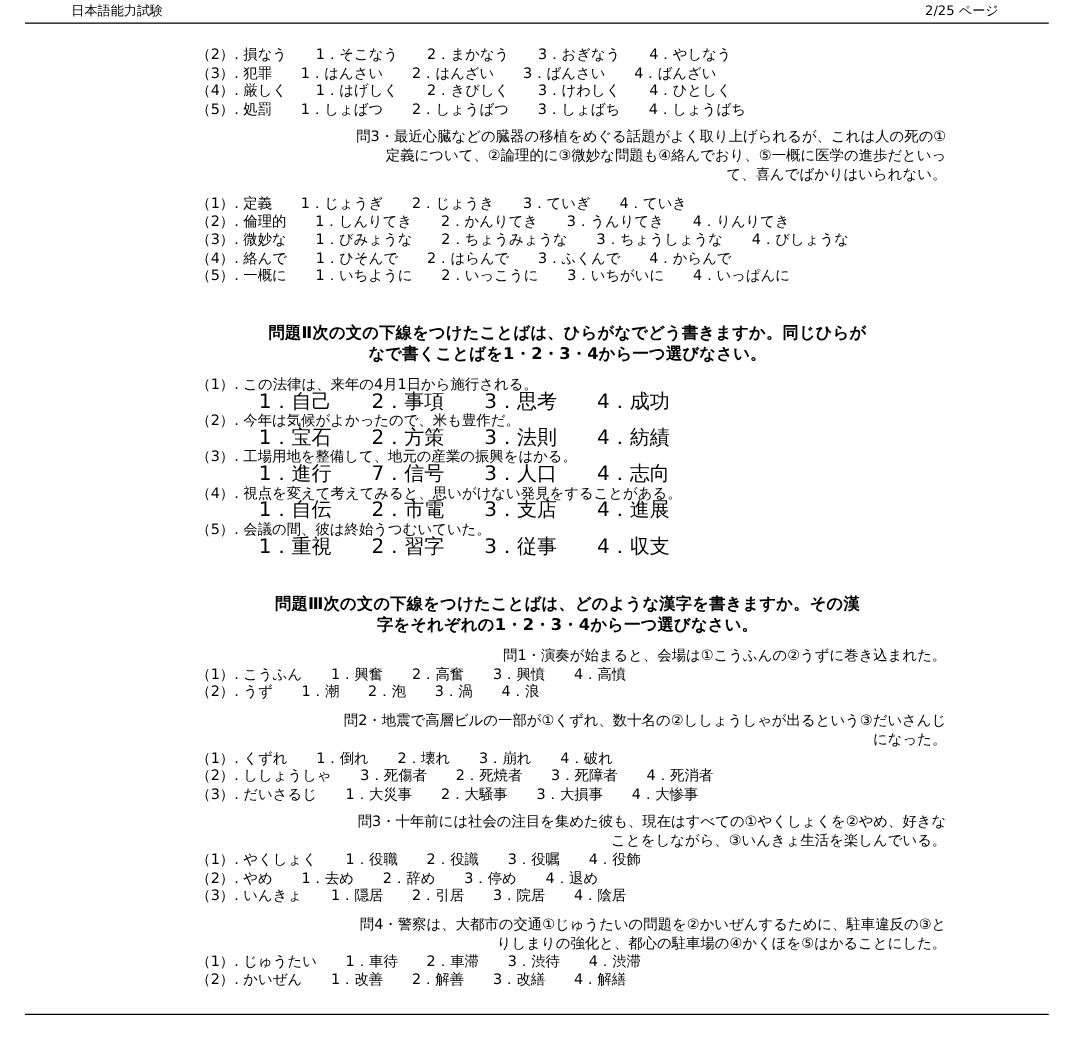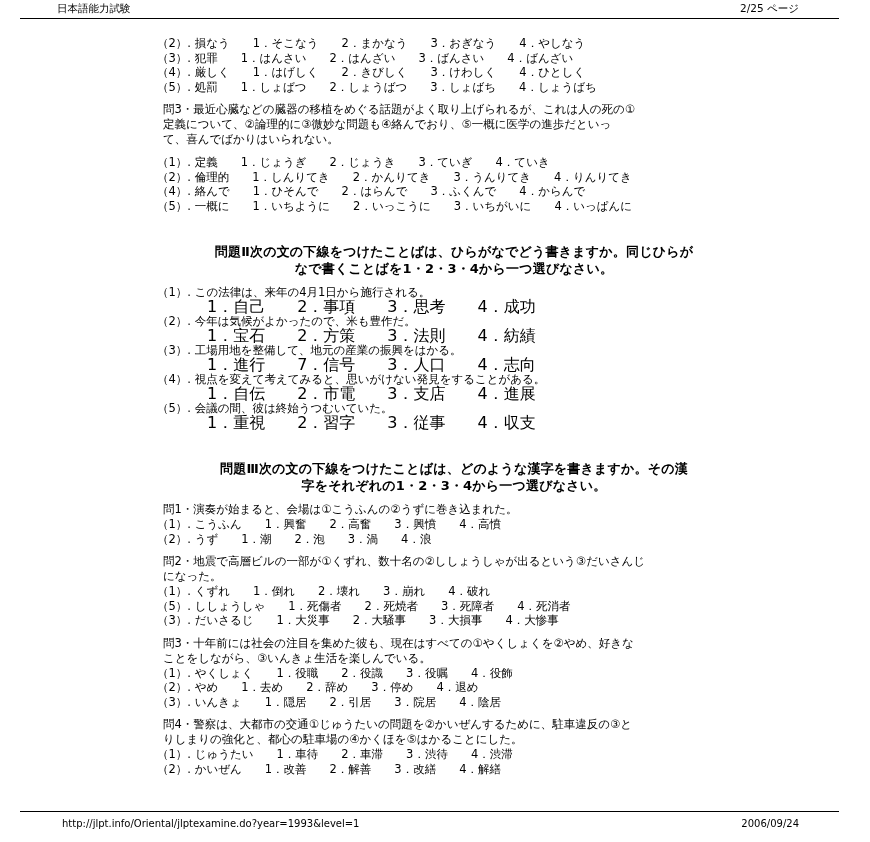--- a/index.html
+++ b/index.html
@@ -107,20 +107,21 @@
     margin: 0;
     letter-spacing: 0.2px;
   }
   .sect2 { margin-left: -6px; text-align: center; }
   .prompt {
     font-size: 11.5px;
     line-height: 15px;
     white-space: pre-wrap;
     margin: 0;
     padding-left: 6px;
+    text-align: right;
   }
 </style>
 </head>
 <body>
 
 <div class="page">
 
   <div class="page-header">
     <span class="hdr-left">日本語能力試験</span>
     <span class="hdr-right">2/25 ページ</span>
@@ -138,20 +139,21 @@
 
     <div class="spacer-sm"></div>
     <div class="prompt">問3・最近心臓などの臓器の移植をめぐる話題がよく取り上げられるが、これは人の死の①
 定義について、②論理的に③微妙な問題も④絡んでおり、⑤一概に医学の進歩だといっ
 て、喜んでばかりはいられない。</div>
     <div class="spacer-sm"></div>
 
     <div>
       <div class="choice-line">（1）. 定義　　1．じょうぎ　　2．じょうき　　3．ていぎ　　4．ていき</div>
       <div class="choice-line">（2）. 倫理的　　1．しんりてき　　2．かんりてき　　3．うんりてき　　4．りんりてき</div>
+      <div class="choice-line">（3）. 微妙な　　1．びみょうな　　2．ちょうみょうな　　3．ちょうしょうな　　4．びしょうな</div>
       <div class="choice-line">（4）. 絡んで　　1．ひそんで　　2．はらんで　　3．ふくんで　　4．からんで</div>
       <div class="choice-line">（5）. 一概に　　1．いちように　　2．いっこうに　　3．いちがいに　　4．いっぱんに</div>
     </div>
 
     <div class="spacer-lg"></div>
 
     <div class="section-head sect2">問題Ⅱ次の文の下線をつけたことばは、ひらがなでどう書きますか。同じひらが
 なで書くことばを1・2・3・4から一つ選びなさい。</div>
     <div class="spacer-sm"></div>
 
@@ -177,21 +179,21 @@
     <div>
       <div class="prompt">問1・演奏が始まると、会場は①こうふんの②うずに巻き込まれた。</div>
       <div class="choice-line">（1）. こうふん　　1．興奮　　2．高奮　　3．興憤　　4．高憤</div>
       <div class="choice-line">（2）. うず　　1．潮　　2．泡　　3．渦　　4．浪</div>
     </div>
     <div class="spacer-sm"></div>
     <div>
       <div class="prompt">問2・地震で高層ビルの一部が①くずれ、数十名の②ししょうしゃが出るという③だいさんじ
 になった。</div>
       <div class="choice-line">（1）. くずれ　　1．倒れ　　2．壊れ　　3．崩れ　　4．破れ</div>
-      <div class="choice-line">（5）. ししょうしゃ　　1．死傷者　　2．死焼者　　3．死障者　　4．死消者</div>
+      <div class="choice-line">（2）. ししょうしゃ　　3．死傷者　　2．死焼者　　3．死障者　　4．死消者</div>
       <div class="choice-line">（3）. だいさるじ　　1．大災事　　2．大騒事　　3．大損事　　4．大惨事</div>
     </div>
     <div class="spacer-sm"></div>
     <div>
       <div class="prompt">問3・十年前には社会の注目を集めた彼も、現在はすべての①やくしょくを②やめ、好きな
 ことをしながら、③いんきょ生活を楽しんでいる。</div>
       <div class="choice-line">（1）. やくしょく　　1．役職　　2．役識　　3．役嘱　　4．役飾</div>
       <div class="choice-line">（2）. やめ　　1．去め　　2．辞め　　3．停め　　4．退め</div>
       <div class="choice-line">（3）. いんきょ　　1．隠居　　2．引居　　3．院居　　4．陰居</div>
     </div>
@@ -199,18 +201,14 @@
     <div>
       <div class="prompt">問4・警察は、大都市の交通①じゅうたいの問題を②かいぜんするために、駐車違反の③と
 りしまりの強化と、都心の駐車場の④かくほを⑤はかることにした。</div>
       <div class="choice-line">（1）. じゅうたい　　1．車待　　2．車滞　　3．渋待　　4．渋滞</div>
       <div class="choice-line">（2）. かいぜん　　1．改善　　2．解善　　3．改繕　　4．解繕</div>
     </div>
 
   </div>
 
   <div class="rule-bottom"></div>
-  <div class="page-footer">
-    <span class="ftr-left">http://jlpt.info/Oriental/jlptexamine.do?year=1993&amp;level=1</span>
-    <span class="ftr-right">2006/09/24</span>
-  </div>
 
 </div>
 
 </body></html>

